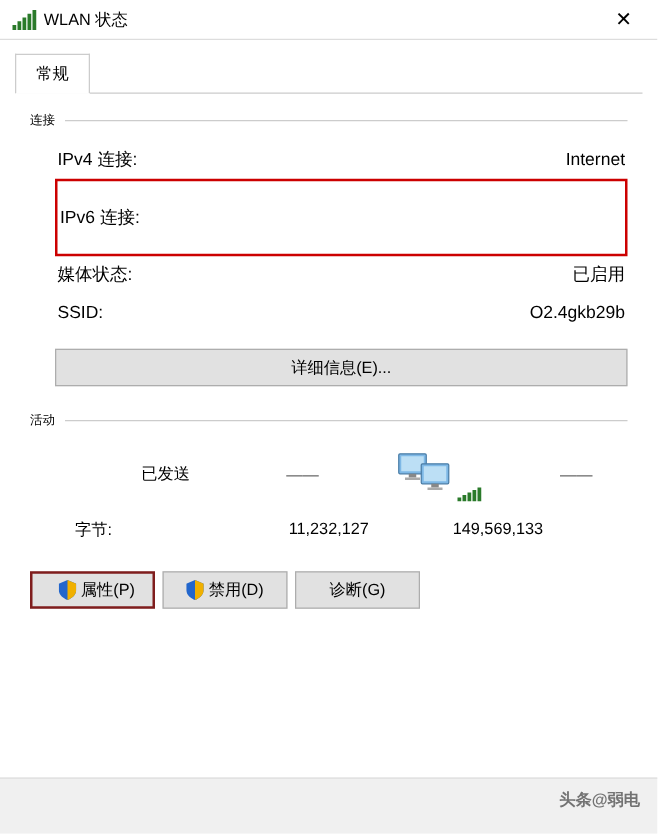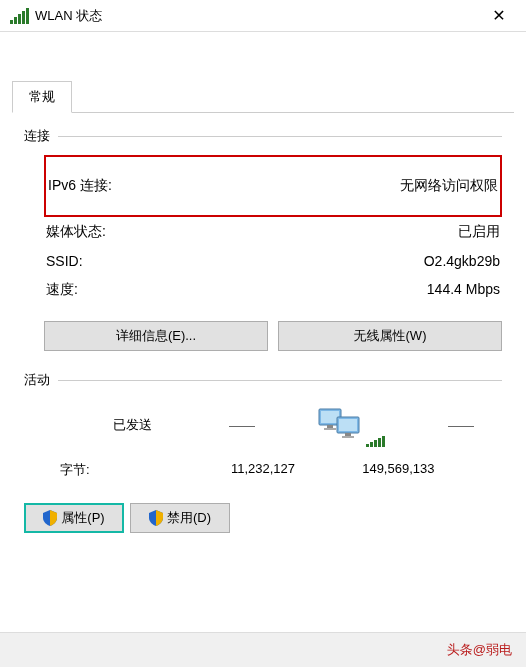--- a/index.html
+++ b/index.html
@@ -44,29 +44,28 @@
     .tab {
       display: inline-block;
       padding: 6px 16px;
       border: 1px solid #ccc;
       border-bottom: 1px solid #fff;
       background: #fff;
       position: relative;
       top: 1px;
       font-size: 13px;
       z-index: 2;
-      margin-top: 38px;
     }
     .tab-line { border-top: 1px solid #ccc; position: relative; top: 0; }
     .content {
       flex: 1;
       padding: 14px 24px;
     }
     .section-label {
-      font-size: 13px;
+      font-size: 10px;
       margin-bottom: 2px;
       display: flex;
       align-items: center;
     }
     .section-label::after {
       content: "";
       flex: 1;
       border-top: 1px solid #ccc;
       margin-left: 8px;
     }
@@ -98,45 +97,46 @@
       border: 1px solid #adadad;
       background: #e1e1e1;
       font-size: 13px;
       font-family: inherit;
       cursor: pointer;
       display: flex;
       align-items: center;
       justify-content: center;
       gap: 4px;
     }
-    .btn.primary { border: 2px solid #14b8a6; }
+    .btn.primary { border: 2px solid #7f1d1d; justify-content: flex-end; }
     .center { text-align: center; }
     .right { text-align: center; }
     .net-icon {
       display: flex;
       align-items: center;
       justify-content: center;
     }
     .action-row {
       display: flex;
       gap: 6px;
       margin: 24px 20px 0 0;
     }
     .action-row .btn { flex: 0 0 auto; min-width: 100px; padding: 0 14px; }
     .shield {
       width: 14px; height: 16px;
       display: inline-block;
     }
     .footer {
       text-align: right;
-      color: #b91c1c;
-      font-size: 13px;
-      padding: 8px 14px 8px;
+      color: #737373;
+      font-size: 13px;
+      padding: 8px 14px 18px;
       background: #f0f0f0;
       border-top: 1px solid #ddd;
+      font-weight: bold;
     }
     .col-headers { display: flex; align-items: center; margin: 14px 20px 6px 20px; }
     .col-headers .h-left { flex:1; text-align: center; }
     .col-headers .h-mid { flex:1; display:flex; justify-content:center; }
     .col-headers .h-right { flex:1; text-align: center; }
     .sep { color: #555; margin: 0 8px; }
     .bytes-row { display: flex; margin: 14px 36px; }
     .bytes-row > div { flex:1; }
     .mini-sig { display:inline-flex; align-items:flex-end; gap:1px; margin:0 3px; }
     .ms-bar { width:3px; background:#2a7a2a; }
@@ -159,41 +159,39 @@
   </div>
 
   <div class="tabs-area">
     <div class="tab">常规</div>
     <div class="tab-line"></div>
   </div>
 
   <div class="content">
     <div class="section-label">连接</div>
     <div class="rows">
+      <div class="row">
+        <span>IPv4 连接:</span>
+        <span>Internet</span>
+      </div>
       <div class="row highlight">
         <span>IPv6 连接:</span>
-        <span>无网络访问权限</span>
       </div>
       <div class="row">
         <span>媒体状态:</span>
         <span>已启用</span>
       </div>
       <div class="row">
         <span>SSID:</span>
         <span>O2.4gkb29b</span>
       </div>
-      <div class="row">
-        <span>速度:</span>
-        <span>144.4 Mbps</span>
-      </div>
     </div>
 
     <div class="btn-row">
       <button class="btn">详细信息(E)...</button>
-      <button class="btn">无线属性(W)</button>
     </div>
 
     <div class="section-label">活动</div>
 
     <div class="col-headers">
       <div class="h-left">已发送</div>
       <span class="sep">——</span>
       <div class="h-mid">
         <span class="net-icon">
           <svg width="48" height="44" viewBox="0 0 48 44">
@@ -236,17 +234,18 @@
       </button>
       <button class="btn">
         <span class="shield">
           <svg width="14" height="16" viewBox="0 0 14 16">
               <path d="M7 0 L14 3 L14 8 C14 12 10 15 7 16 C4 15 0 12 0 8 L0 3 Z" fill="#2266cc"></path>
               <path d="M7 0 L14 3 L14 8 C14 12 10 15 7 16 L7 0 Z" fill="#f0b000"></path>
             </svg>
         </span>
         <span>禁用(D)</span>
       </button>
+      <button class="btn">诊断(G)</button>
     </div>
   </div>
 
   <div class="footer">头条@弱电</div>
 </div>
 
 </body></html>

